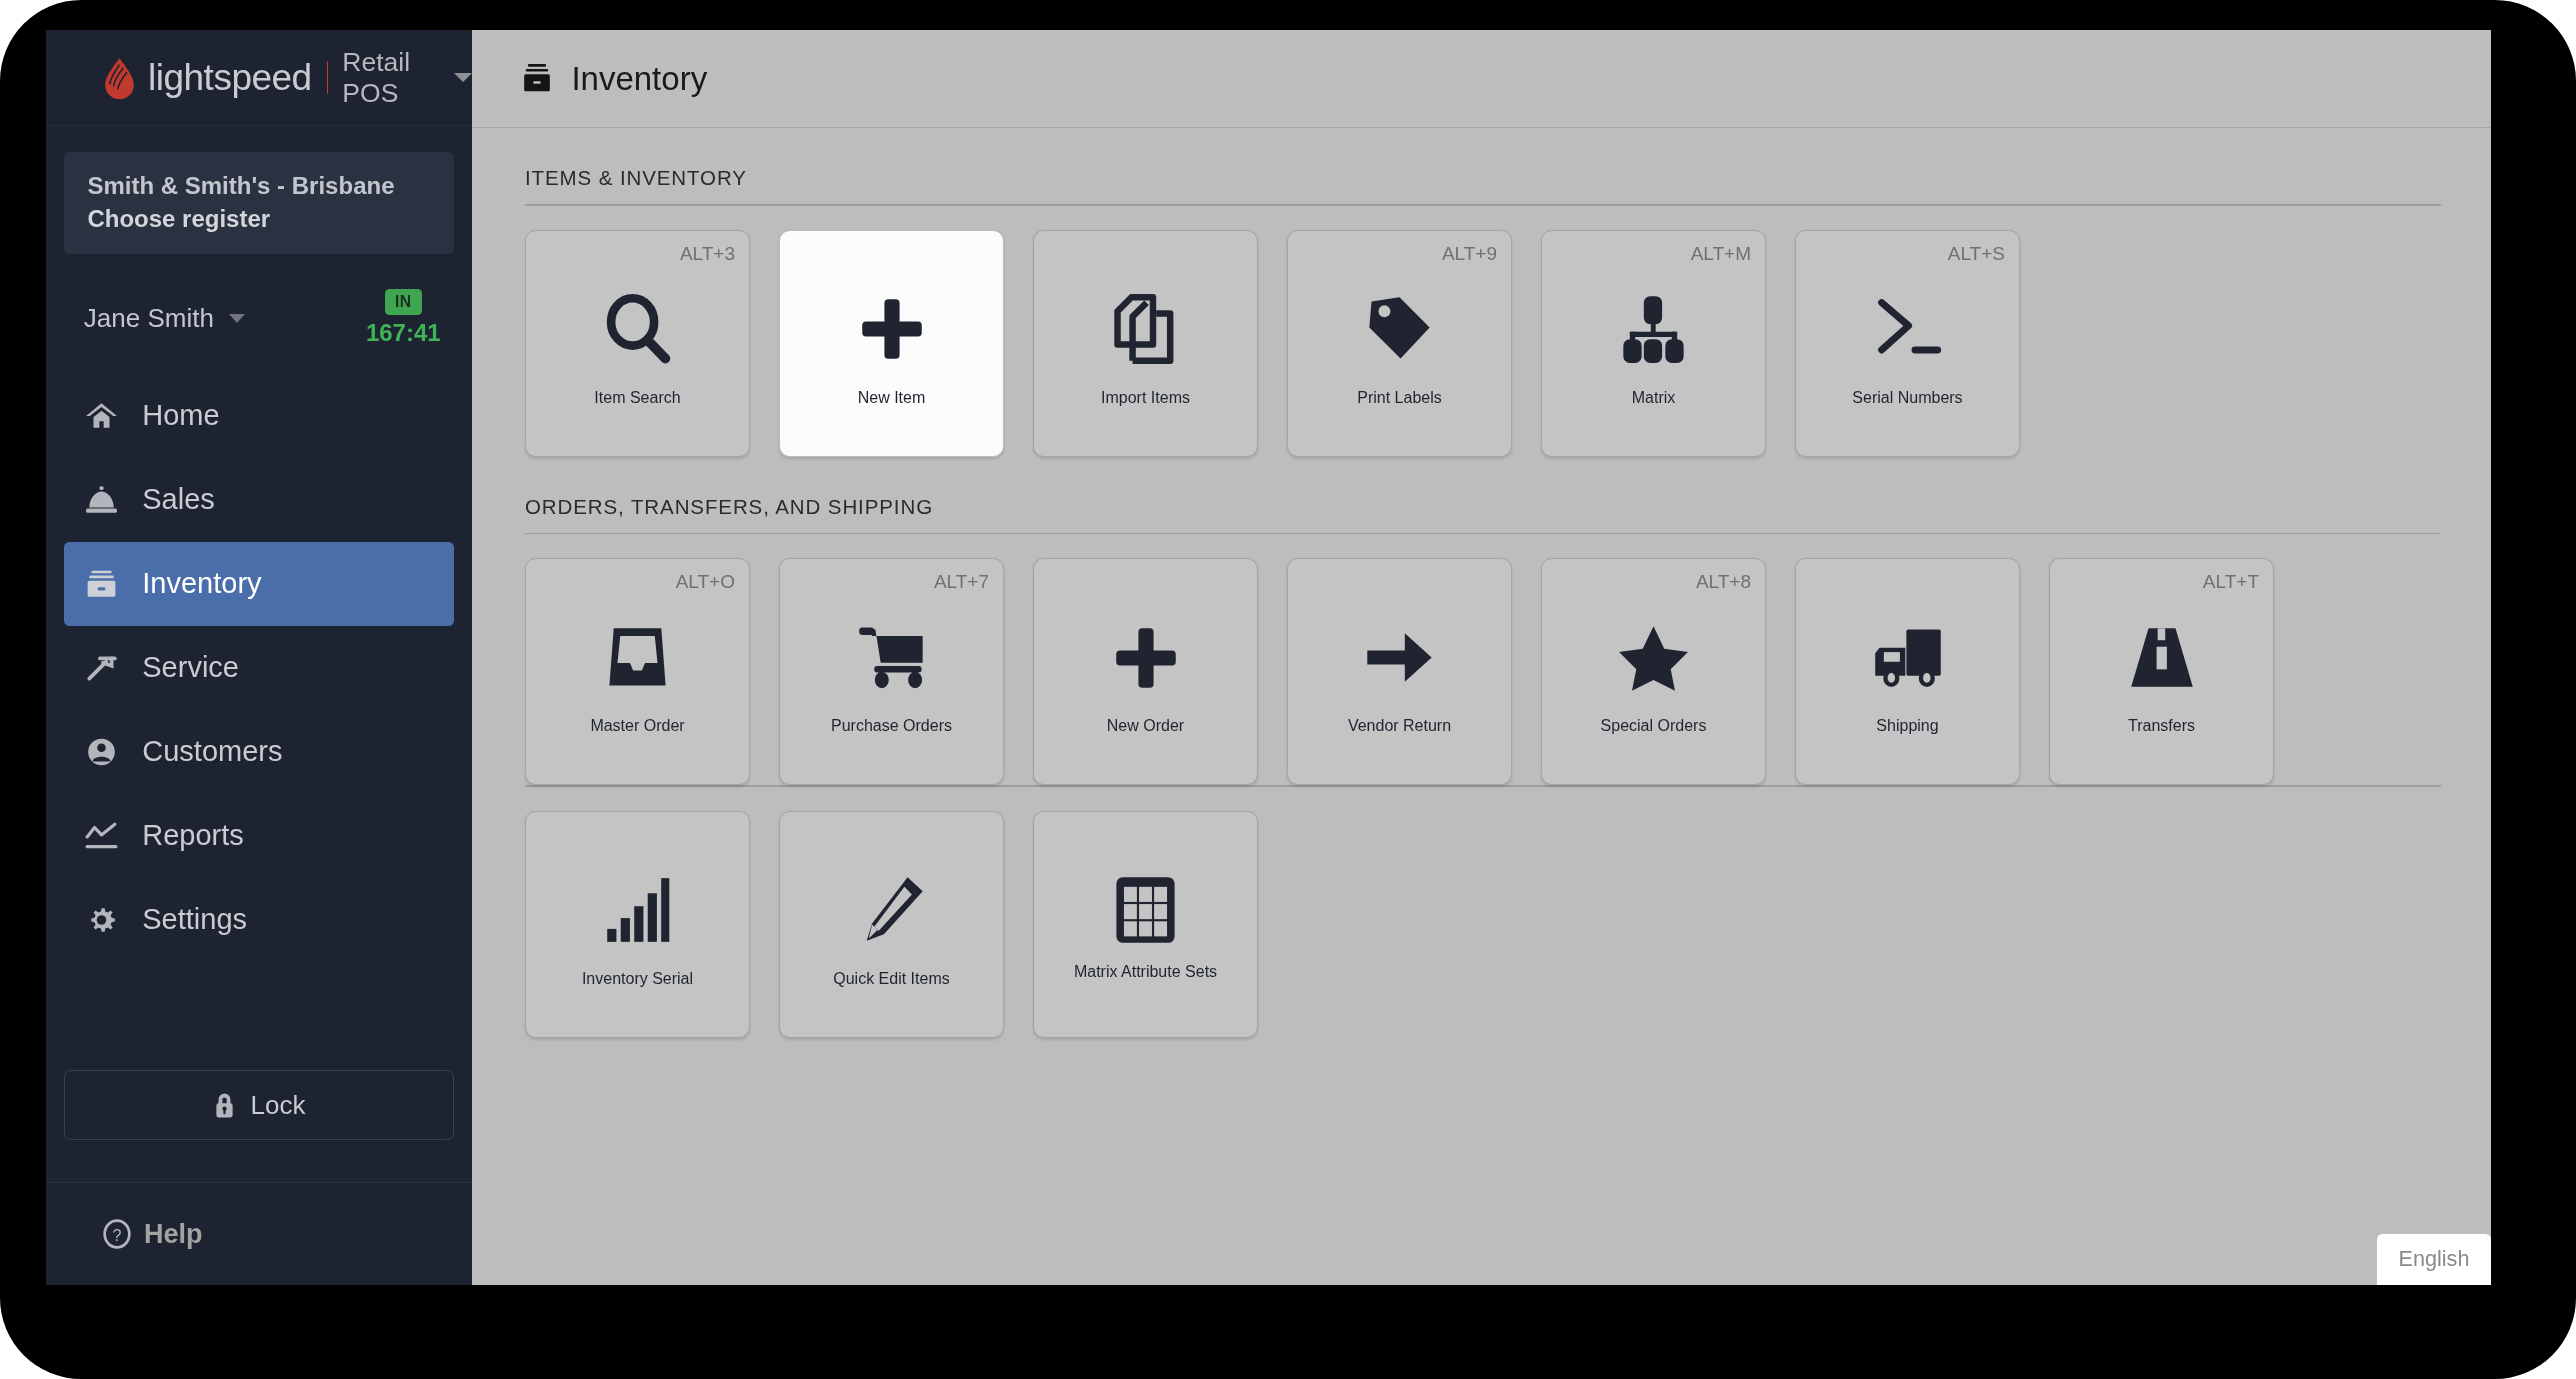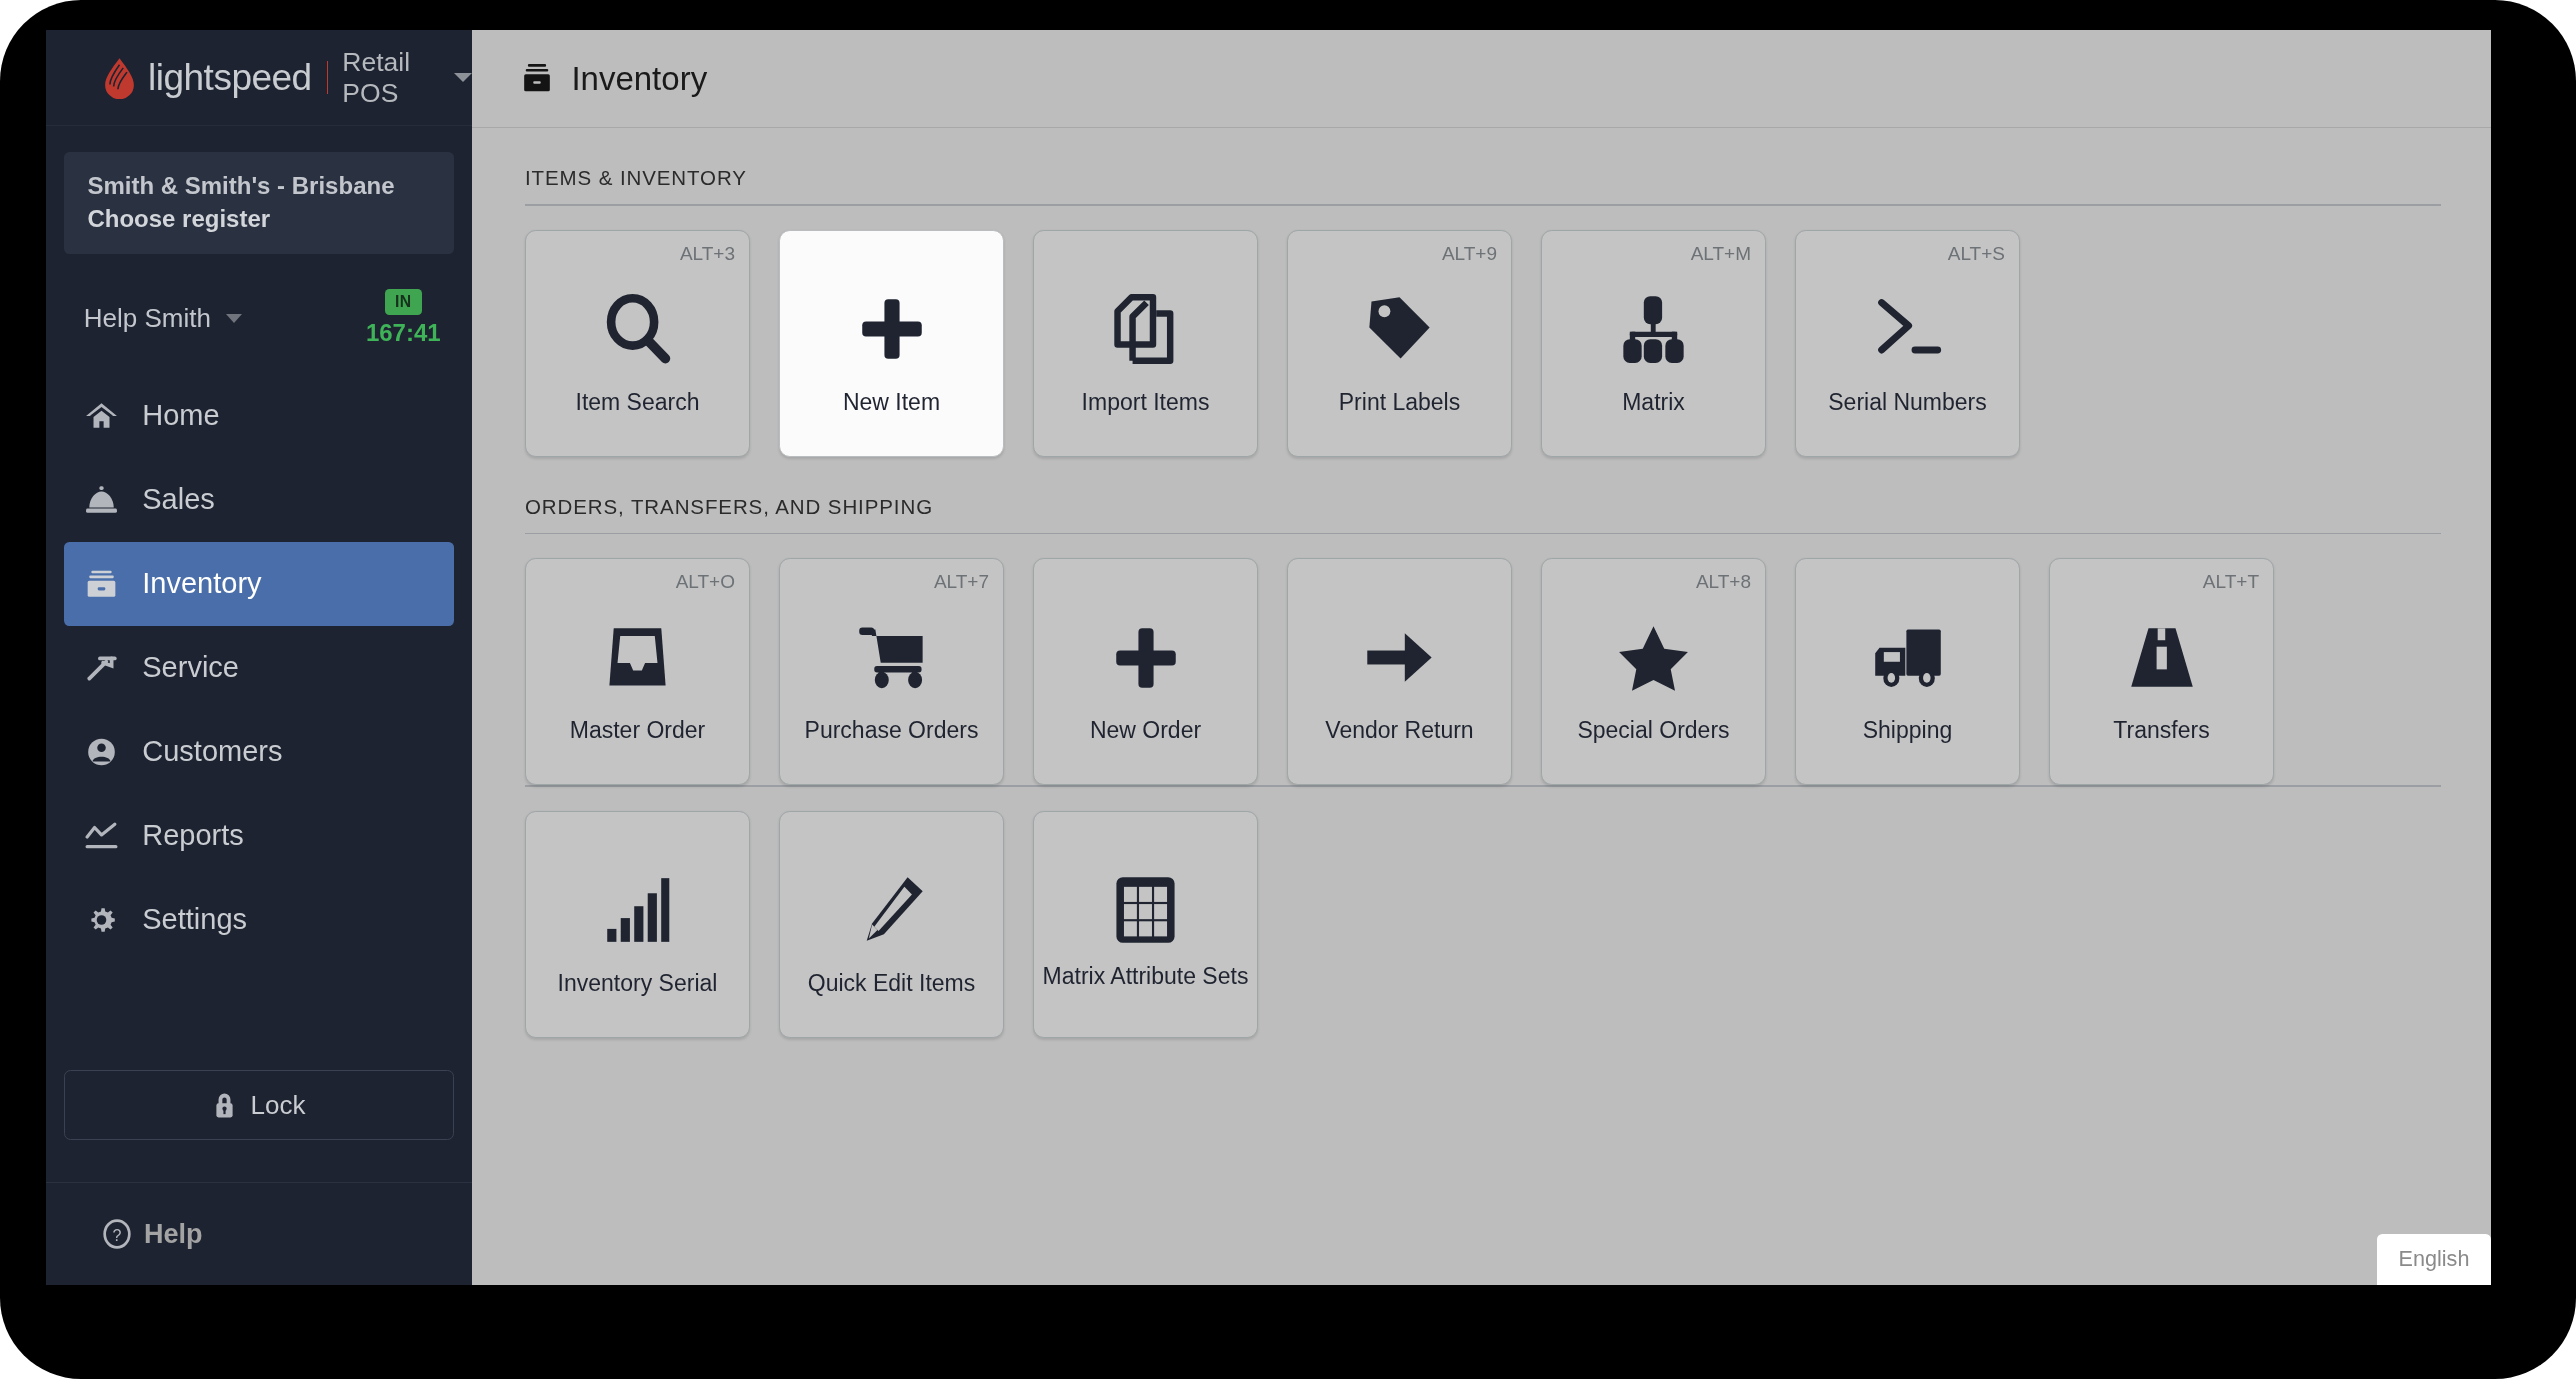--- a/index.html
+++ b/index.html
@@ -262,21 +262,21 @@
     display: flex;
     align-items: center;
     justify-content: center;
   }
   .tile .tile-label {
     position: absolute;
     left: 7.6px;
     right: 7.6px;
     top: 157px;
     text-align: center;
-    font-size: 23px;
+    font-size: 16px;
     color: #1f2430;
     line-height: 1.22;
   }
   .tile.two-line .tile-label { top: 150px; }
 
   #language-badge {
     position: absolute;
     right: 0;
     bottom: 0;
     background: #ffffff;
@@ -313,21 +313,21 @@
       <span class="brand-caret"></span>
     </div>
 
     <div class="register-card">
       <div class="register-shop">Smith &amp; Smith's - Brisbane</div>
       <div class="register-choose">Choose register</div>
     </div>
 
     <div class="user-row">
       <div class="user-left">
-        <span class="user-name">Help Smith</span>
+        <span class="user-name">Jane Smith</span>
         <span class="user-caret"></span>
       </div>
       <div class="user-right">
         <div class="clock-badge">IN</div>
         <div class="clock-time">167:41</div>
       </div>
     </div>
 
     <div id="nav-list">
 

